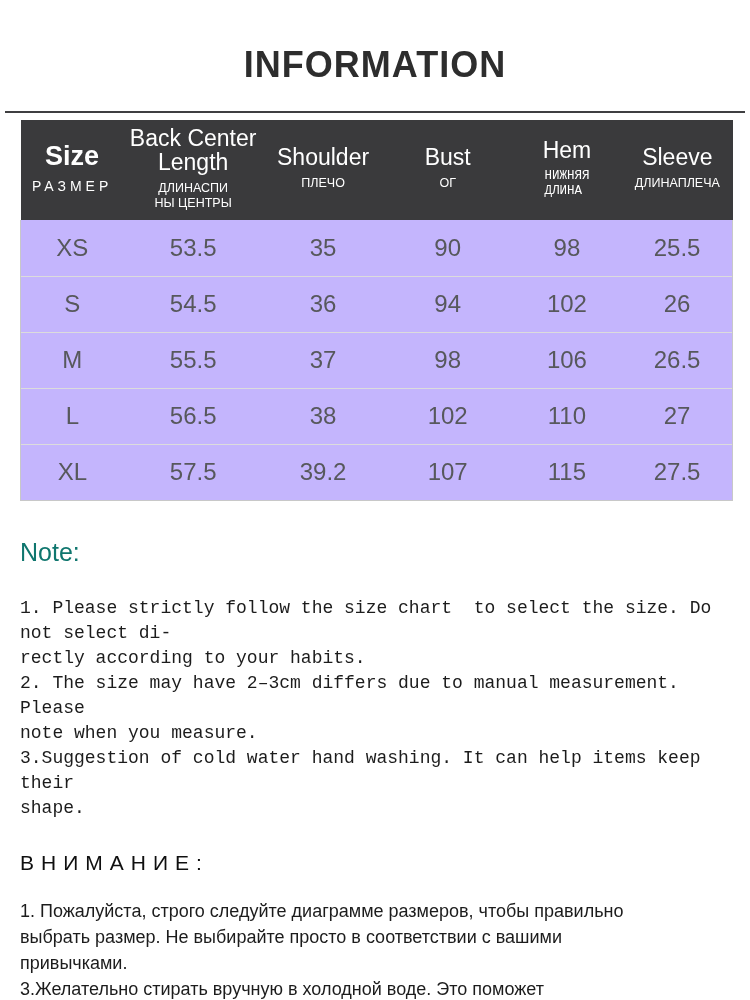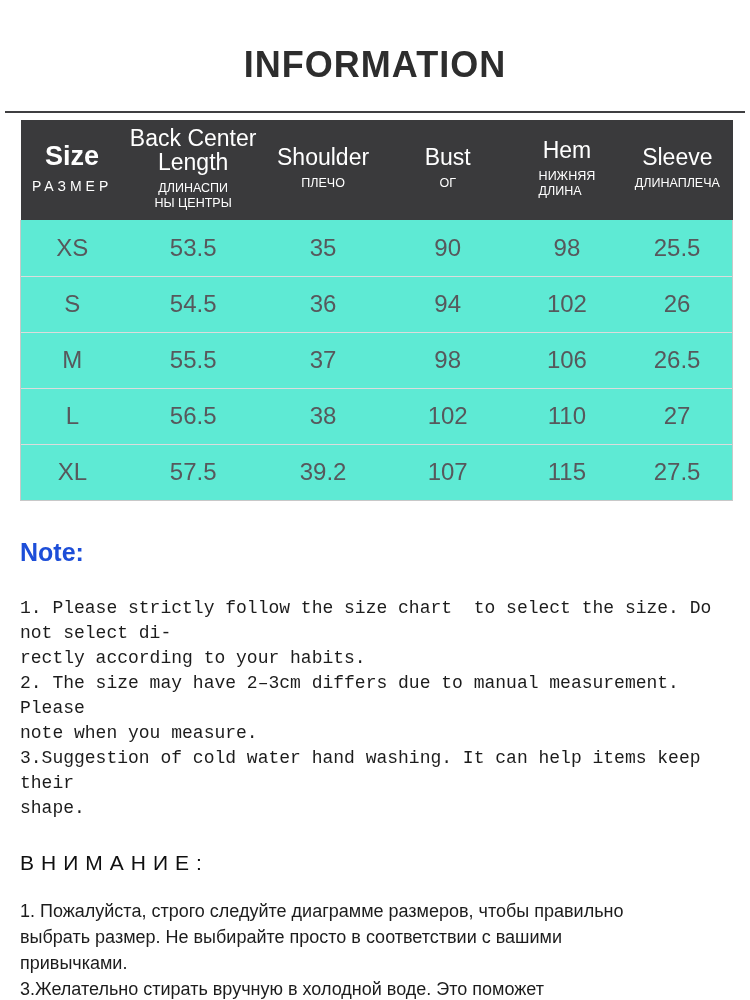--- a/index.html
+++ b/index.html
@@ -39,35 +39,35 @@
     height:92px;padding:6px 2px 10px;vertical-align:middle;
     font-weight:normal;
   }
   .hdr-en{font-size:23px;line-height:1.05;}
   .hdr-en.size-en{font-size:27px;font-weight:700;}
   .hdr-ru{
     font-size:12.5px;margin-top:7px;line-height:1.15;
     white-space:pre-line;
   }
   .ru-spaced{letter-spacing:4px;font-size:14px;}
-  .ru-leftblock{display:inline-block;text-align:left;}
+  .ru-leftblock{display:inline-block;text-align:left;font-family:Liberation Mono, monospace;}
   tbody td{
     height:56px;text-align:center;vertical-align:middle;
     font-size:24px;color:var(--number-text);
     border-top:1px solid var(--row-divider);
-    background:#5eead4;
+    background:#c4b5fd;
   }
   tbody tr td:first-child{border-left:1px solid var(--table-border);}
   tbody tr td:last-child{border-right:1px solid var(--table-border);text-align:center;}
   tbody tr:first-child td{border-top:none;}
   tbody tr:last-child td{border-bottom:1px solid var(--table-border);}
 
   .note-section{margin:37px 18px 0 20px;}
   .note-heading{
-    margin:0;font-size:25px;font-weight:700;color:#1d4ed8;
+    margin:0;font-size:25px;font-weight:400;color:#0f766e;
   }
   .note-items{margin-top:29px;font-family:Liberation Mono, monospace;}
   .note-items p{
     margin:0;font-size:18px;line-height:25px;color:var(--text);
     white-space:pre-wrap;
   }
 
   .attention-section{margin:30px 18px 0 20px;}
   .attention-heading{
     margin:0;font-size:21px;font-weight:400;color:#0f0f0f;letter-spacing:7px;

